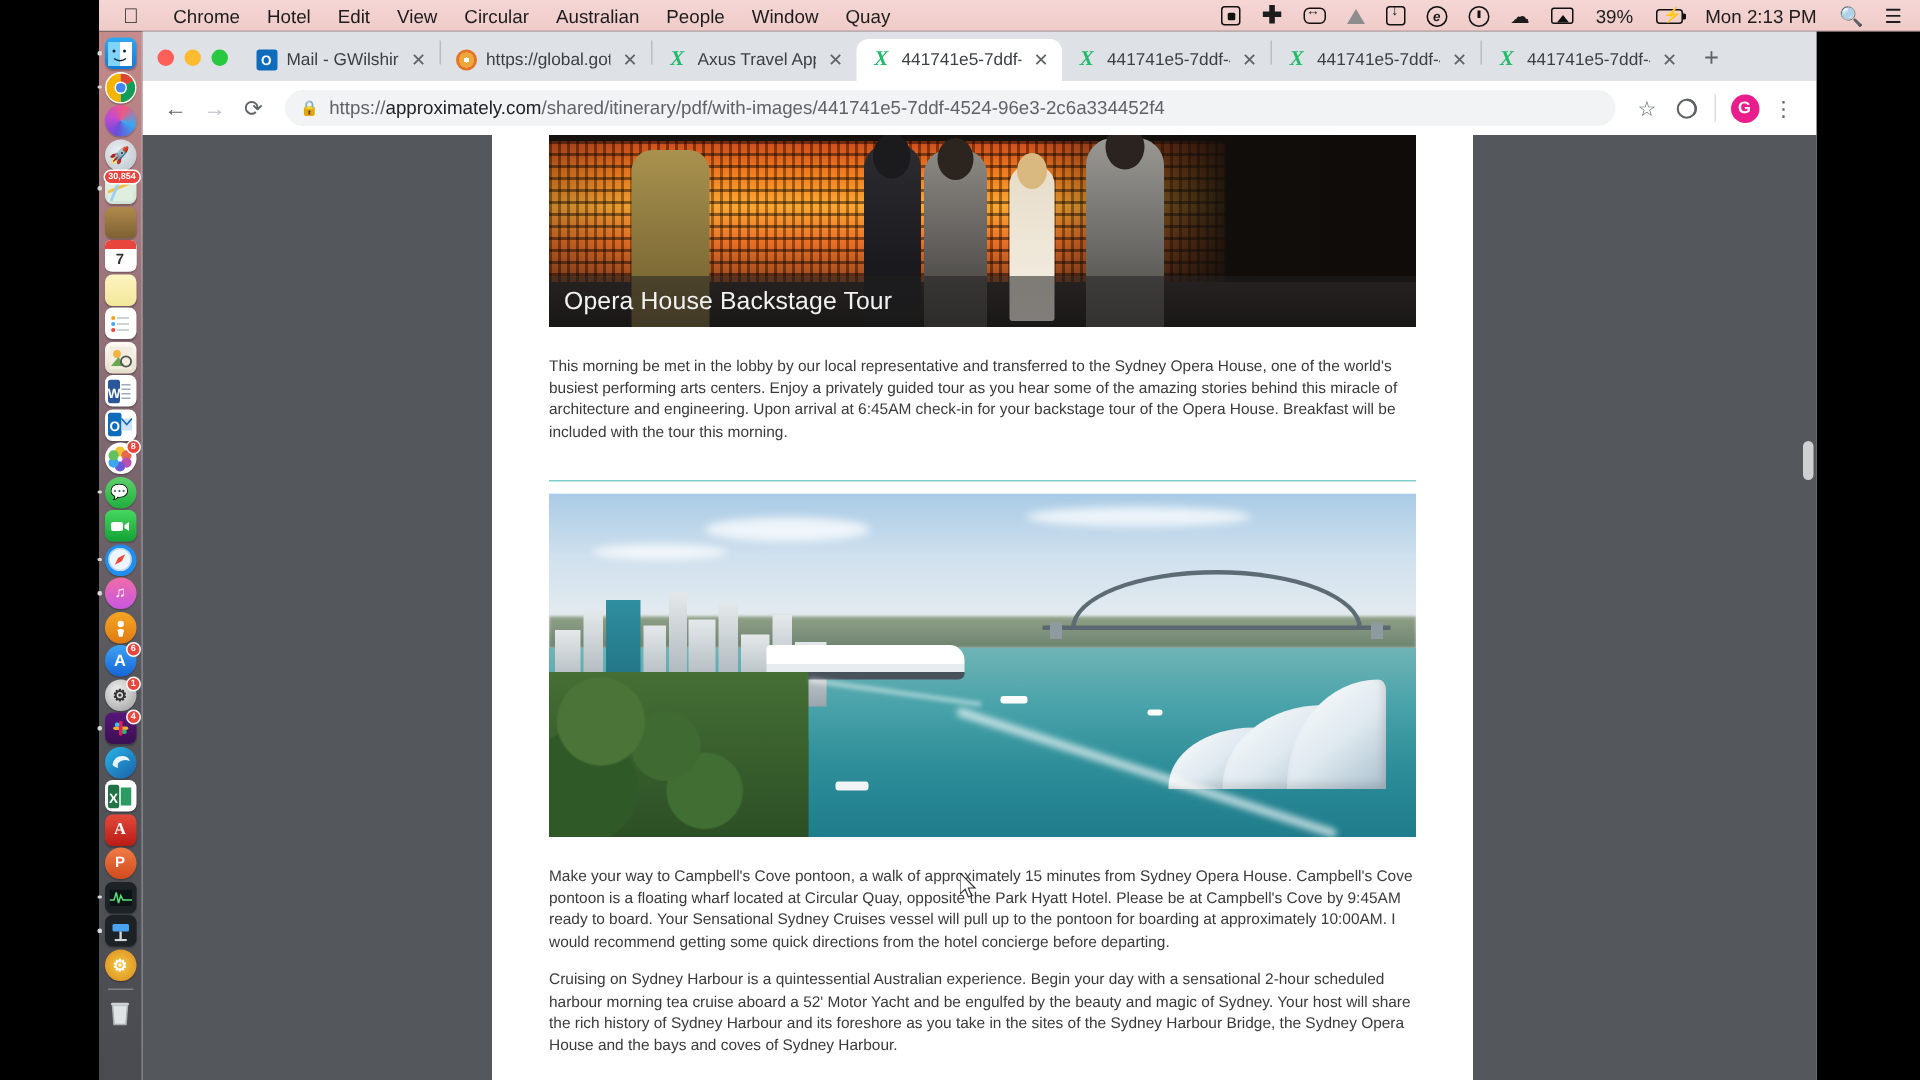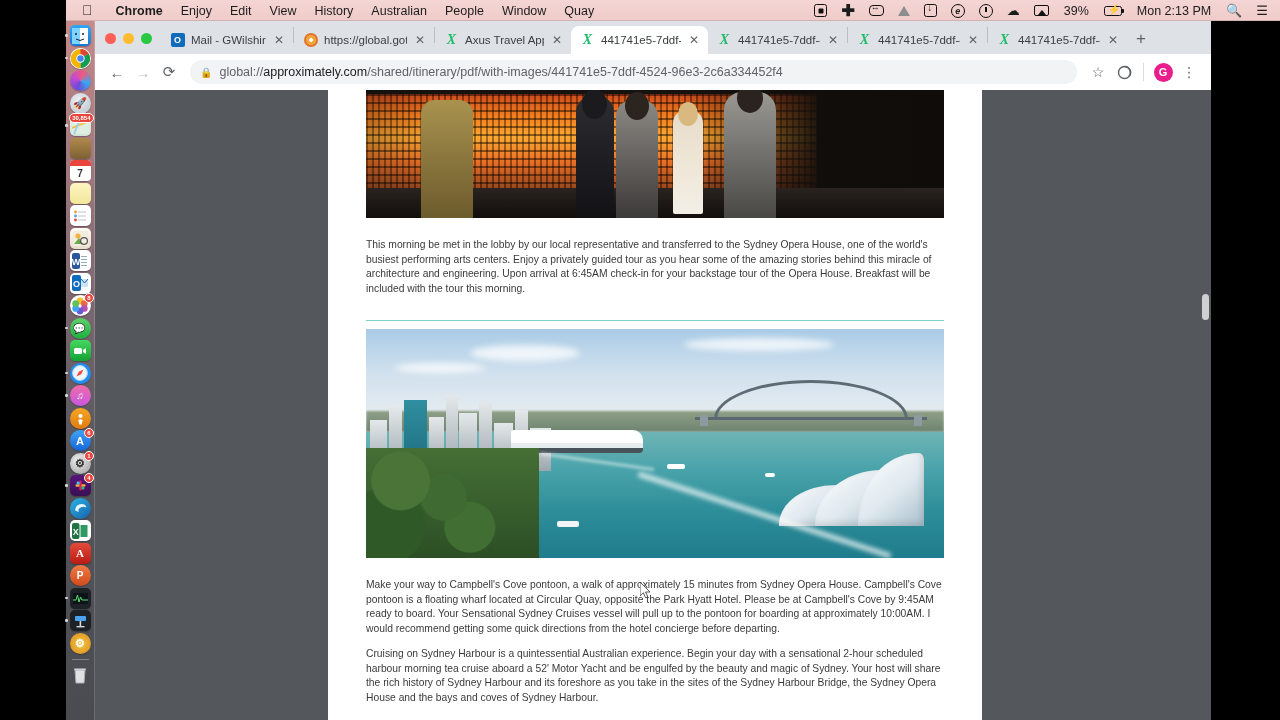--- a/index.html
+++ b/index.html
@@ -14,21 +14,21 @@
   
   .menubar {
     position: absolute; left: 66px; top: 0; width: 1214px; height: 21px;
     background: linear-gradient(180deg,#f4d6d4 0%, #efcbc9 100%);
     display: flex; align-items: center;
     font-size: 12.5px; color: #1c1c1c;
     box-shadow: inset 0 -1px 0 rgba(0,0,0,.12);
   }
   .menubar .apple { margin: 0 14px 0 16px; font-size: 14px; line-height: 1; position: relative; top: -1px; }
   .menubar .mitem { padding: 0 9px; white-space: nowrap; }
-  .menubar .mitem.strong { font-weight: bold; }
+  .menubar .mitem.strong { font-weight: normal; }
   .menubar .right { margin-left: auto; display: flex; align-items: center; padding-right: 6px; }
   .menubar .right .ic { margin: 0 7px; display: inline-flex; align-items: center; }
   .menubar .right .txt { margin: 0 8px; font-size: 12.5px; white-space: nowrap; }
 
   .sq { width: 13px; height: 13px; border: 1.6px solid #111; border-radius: 2.5px; display: inline-block; position: relative; }
   .sq::after { content:""; position:absolute; left:50%; top:50%; width:5px; height:5px; background:#111; border-radius:1px; transform: translate(-50%,-50%); }
   .plusic { font-size: 16px; font-weight: 700; line-height: 1; }
   .oval { width: 15px; height: 11px; border: 1.6px solid #111; border-radius: 4px; display:inline-block; position: relative; }
   .oval::after { content:"↔"; position:absolute; left:1px; top:-4px; font-size:9px; }
   .tri { width: 0; height: 0; border-left: 6px solid transparent; border-right: 6px solid transparent; border-bottom: 10px solid #8d8d8d; display:inline-block; }
@@ -196,24 +196,24 @@
   .cursor { position: absolute; left: 545px; top: 492px; width: 12px; height: 18px; z-index: 40; }
 </style>
 </head>
 <body>
 
 <div id="screen">
 
   <div class="menubar">
     <span class="apple"></span>
     <span class="mitem strong">Chrome</span>
-    <span class="mitem">Enjoy</span>
+    <span class="mitem">Hotel</span>
     <span class="mitem">Edit</span>
     <span class="mitem">View</span>
-    <span class="mitem">History</span>
+    <span class="mitem">Circular</span>
     <span class="mitem">Australian</span>
     <span class="mitem">People</span>
     <span class="mitem">Window</span>
     <span class="mitem">Quay</span>
 
     <span class="right">
       <span class="ic">
           <span class="sq"></span>
         </span>
       <span class="ic plusic">✚</span>
@@ -499,21 +499,21 @@
       <div class="newtab">+</div>
     </div>
 
     <div class="toolbar">
       <div class="navbtn">←</div>
       <div class="navbtn dim">→</div>
       <div class="navbtn">⟳</div>
       <div class="omnibox">
         <span class="lock">🔒</span>
         <span class="url">
-          <span class="dimpart">global://</span><span class="strongpart">approximately.com</span><span class="dimpart">/shared/itinerary/pdf/with-images/441741e5-7ddf-4524-96e3-2c6a334452f4</span>
+          <span class="dimpart">https://</span><span class="strongpart">approximately.com</span><span class="dimpart">/shared/itinerary/pdf/with-images/441741e5-7ddf-4524-96e3-2c6a334452f4</span>
         </span>
       </div>
       <div class="tbicon">☆</div>
       <div class="tbicon">
         <svg width="15" height="15" viewBox="0 0 15 15">
             <circle cx="7.5" cy="7.5" r="6" fill="none" stroke="#5f6368" stroke-width="1.4"></circle>
             <path d="M7.5 1.5 a6 6 0 0 1 4.6 9.8" fill="none" stroke="#5f6368" stroke-width="1.6"></path>
           </svg>
       </div>
       <div class="tbsep"></div>
@@ -530,20 +530,21 @@
           <div class="art1">
             <div class="seats"></div>
             <div class="seatfade"></div>
             <div class="floor"></div>
             <div class="p khaki"></div>
             <div class="p dark1"></div>
             <div class="p gray1"></div>
             <div class="p white1"></div>
             <div class="p gray2"></div>
           </div>
+          <div class="cap">Opera House Backstage Tour</div>
         </div>
 
         <div class="gaptop"></div>
         <div class="body-copy">
           <p>This morning be met in the lobby by our local representative and transferred to the Sydney Opera House, one of the world's busiest performing arts centers. Enjoy a privately guided tour as you hear some of the amazing stories behind this miracle of architecture and engineering. Upon arrival at 6:45AM check-in for your backstage tour of the Opera House. Breakfast will be included with the tour this morning.</p>
         </div>
         <div class="gapsm"></div>
         <div class="rule"></div>
         <div style="height:8px"></div>
 

